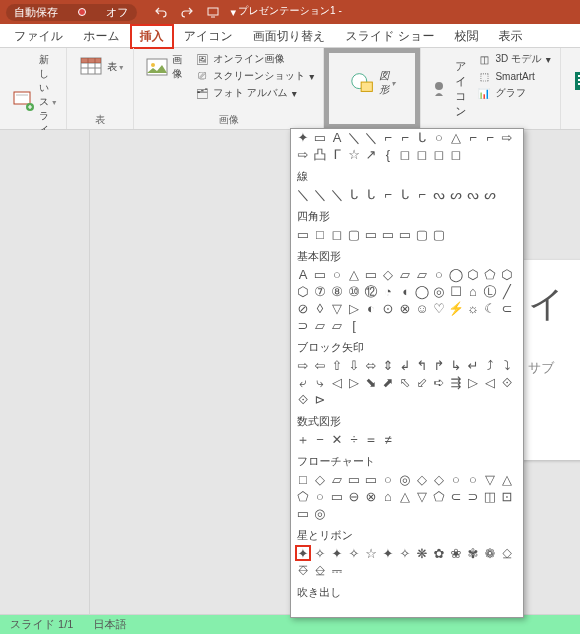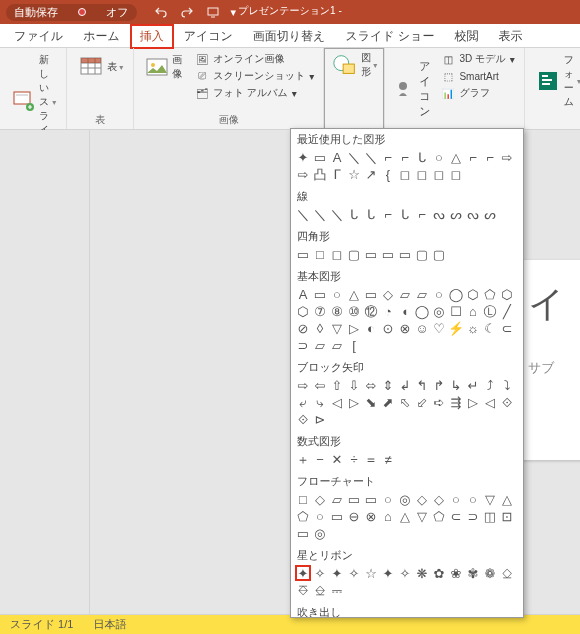--- a/index.html
+++ b/index.html
@@ -5,49 +5,49 @@
 * { margin: 0; padding: 0; box-sizing: border-box; font-family: "Yu Gothic UI", "Meiryo", sans-serif; }
 body { width: 580px; height: 634px; background: #fff; overflow: hidden; font-size: 11px; }
 .titlebar { height: 24px; background: #b7472a; color: #fff; display: flex; align-items: center; padding: 0 6px; font-size: 11px; }
 .autosave { background: rgba(0,0,0,.15); border-radius: 10px; padding: 1px 8px; margin-right: 10px; display: flex; align-items: center; gap: 20px; }
 .autosave-dot { width: 8px; height: 8px; border-radius: 50%; background: #d44; border: 1px solid #fff; }
 .qat { display: flex; gap: 10px; margin-left: 6px; align-items: center; }
 .qat-icon { width: 16px; height: 16px; display: inline-flex; align-items: center; justify-content: center; opacity: .9; }
 .doc-title { position: absolute; left: 50%; transform: translateX(-50%); top: 4px; color: #fff; font-size: 10px; }
 .tabs { height: 24px; background: #fff; display: flex; align-items: flex-start; padding: 0 4px; border-bottom: 1px solid #d4d4d4; }
 .tab { padding: 4px 10px; font-size: 12px; color: #444; cursor: pointer; }
-.tab.active { color: #b7472a; }
+.tab.active { color: #b7472a; font-weight: bold; }
 .tab.highlighted { border: 2px solid #e3301c; padding: 2px 8px; }
 .ribbon { height: 82px; background: #f3f3f3; border-bottom: 1px solid #d4d4d4; display: flex; }
 .rgroup { border-right: 1px solid #e0e0e0; padding: 3px 6px 0; display: flex; flex-direction: column; align-items: center; }
 .rgroup-label { font-size: 10px; color: #666; text-align: center; margin-top: auto; padding-bottom: 2px; }
 .rgroup-body { display: flex; gap: 4px; align-items: flex-start; flex: 1; }
 .bigbtn { display: flex; flex-direction: row; align-items: center; gap: 2px; padding: 2px 4px; font-size: 10px; color: #444; cursor: pointer; }
 .bigbtn .icn { width: 28px; height: 28px; display: flex; align-items: center; justify-content: center; }
 .bigbtn .dd { font-size: 8px; color: #888; }
 .smallbtn-col { display: flex; flex-direction: column; gap: 1px; }
 .smallbtn { display: flex; align-items: center; gap: 4px; font-size: 10px; color: #444; padding: 1px 3px; cursor: pointer; white-space: nowrap; }
 .smallbtn .sicn { width: 14px; height: 14px; display: inline-flex; align-items: center; justify-content: center; }
-.shapes-hl { border: 1px solid #a3a3a3; padding: 0 !important; }
+.shapes-hl { border: 5px solid #a3a3a3; padding: 14px !important; font-style: italic; }
 .shapes-hl .bigbtn { padding: 2px 6px; }
 .workspace { position: relative; height: 490px; background: #e6e6e6; display: flex; }
 .slide-thumb-strip { width: 90px; background: #e6e6e6; border-right: 1px solid #d4d4d4; }
 .canvas { flex: 1; position: relative; background: #e6e6e6; }
 .slide-preview { position: absolute; right: -20px; top: 130px; width: 80px; height: 200px; background: #fff; box-shadow: 0 1px 3px rgba(0,0,0,.2); padding: 20px 8px; }
 .slide-preview .t1 { font-size: 36px; color: #555; font-family: serif; }
 .slide-preview .t2 { font-size: 13px; color: #888; margin-top: 30px; }
 .shapes-popup { position: absolute; left: 290px; top: 128px; width: 234px; height: 490px; background: #fff; border: 1px solid #999; box-shadow: 2px 2px 6px rgba(0,0,0,.3); overflow-y: auto; z-index: 10; }
 .shapes-popup::-webkit-scrollbar { width: 14px; }
 .shapes-popup::-webkit-scrollbar-track { background: #f0f0f0; }
 .shapes-popup::-webkit-scrollbar-thumb { background: #c8c8c8; }
 .sp-cat { font-size: 11px; color: #444; padding: 3px 6px 2px; background: #fff; }
 .sp-grid { display: flex; flex-wrap: wrap; padding: 0 4px 4px; gap: 1px; }
 .sp-item { width: 16px; height: 16px; display: inline-flex; align-items: center; justify-content: center; font-size: 13px; color: #555; cursor: pointer; line-height: 1; font-family: "Segoe UI Symbol", sans-serif; }
 .sp-item.hl { border: 2px solid #e3301c; width: 16px; height: 16px; }
-.statusbar { position: absolute; bottom: 0; left: 0; right: 0; height: 20px; background: #fde047; border-top: 1px solid #d4d4d4; display: flex; align-items: center; padding: 0 10px; font-size: 11px; color: #555; gap: 20px; }
+.statusbar { position: absolute; bottom: 0; left: 0; right: 0; height: 20px; background: #86efac; border-top: 1px solid #d4d4d4; display: flex; align-items: center; padding: 0 10px; font-size: 11px; color: #555; gap: 20px; }
 svg { display: block; }
 </style>
 </head>
 <body>
 
 <div class="titlebar">
   <span class="autosave">
     <span>自動保存</span>
     <span class="autosave-dot"></span>
     <span>オフ</span>
@@ -232,21 +232,20 @@
   <div class="slide-thumb-strip"></div>
   <div class="canvas">
     <div class="slide-preview">
       <div class="t1">イ</div>
       <div class="t2">サブ</div>
     </div>
   </div>
 </div>
 
 <div class="shapes-popup" id="shapes-popup">
-    <div class="sp-cat">最近使用した図形</div>
     <div class="sp-grid">
       <span class="sp-item">✦</span>
       <span class="sp-item">▭</span>
       <span class="sp-item">A</span>
       <span class="sp-item">＼</span>
       <span class="sp-item">＼</span>
       <span class="sp-item">⌐</span>
       <span class="sp-item">⌐</span>
       <span class="sp-item">ᒐ</span>
       <span class="sp-item">○</span>

